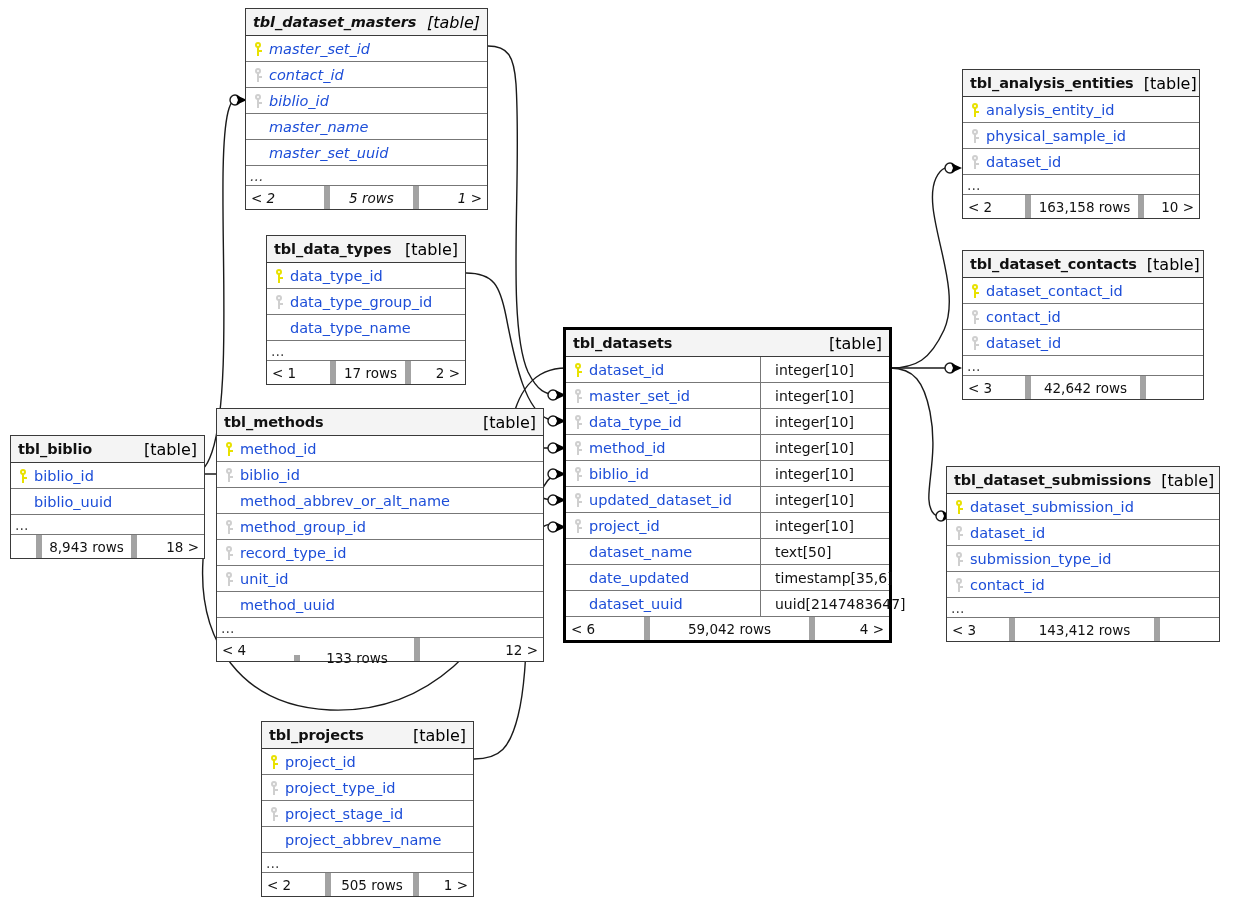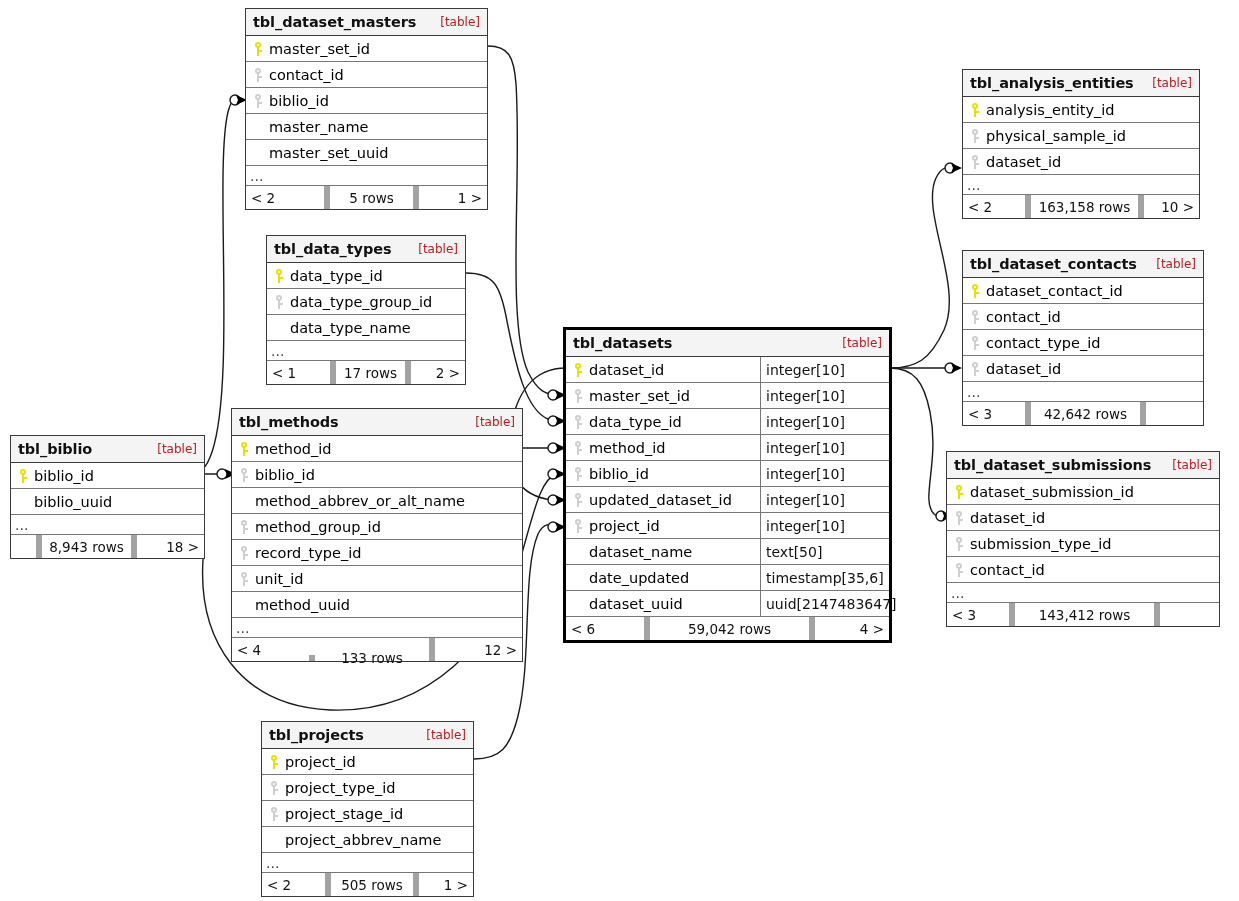--- a/index.html
+++ b/index.html
@@ -20,37 +20,37 @@
     border:1px solid #3a3a3a;box-sizing:border-box;
   }
   .tbl.focus{border:3px solid #000000;}
 
   .thead{
     display:flex;align-items:center;justify-content:space-between;
     background:#f4f4f4;border-bottom:1px solid #3a3a3a;
     padding:0 7px;height:27px;box-sizing:border-box;
   }
   .tname{font-weight:bold;font-size:14.5px;color:#111;letter-spacing:-0.1px;white-space:nowrap;}
-  .ttype{font-size:12px;color:#b91c1c;white-space:nowrap;padding-left:10px;}
+  .ttype{font-size:16px;color:#000000;white-space:nowrap;padding-left:10px;}
 
   .frow{
     display:flex;align-items:center;height:26px;box-sizing:border-box;
     border-bottom:1px solid #777;position:relative;
   }
   .frow:last-of-type{border-bottom:1px solid #777;}
   .fname{
     display:flex;align-items:center;flex:1 1 auto;min-width:0;
     height:100%;box-sizing:border-box;padding:0 4px;
   }
   .ftype{
     flex:0 0 auto;height:100%;display:flex;align-items:center;
-    box-sizing:border-box;padding:0 5px;border-left:1px solid #777;
+    box-sizing:border-box;padding:0 14px;border-left:1px solid #777;
     font-size:14px;color:#111;white-space:nowrap;
   }
-  .lbl{font-size:14.5px;color:#000000;white-space:nowrap;}
+  .lbl{font-size:14.5px;color:#1d4ed8;white-space:nowrap;}
 
   
   .key{flex:0 0 16px;width:16px;height:16px;margin-right:3px;position:relative;}
   .key.blank{visibility:hidden;}
   .key i{
     position:absolute;left:5px;top:1px;width:6px;height:6px;border-radius:50%;
     border:2px solid #cfcfcf;box-sizing:border-box;
   }
   .key b{position:absolute;left:7px;top:6px;width:2px;height:9px;background:#cfcfcf;}
   .key s{position:absolute;left:9px;top:9px;width:3px;height:2px;background:#cfcfcf;}
@@ -121,21 +121,21 @@
 
   <path d="M890,368 L952,368"></path>
   <circle cx="950" cy="368" r="5"></circle>
   <polygon points="962,368 951,363 953,368 951,373"></polygon>
 
   <path d="M890,368 C914,368 924,382 930,412 C940,462 920,500 934,514 C938,518 941,516 944,516"></path>
   <circle cx="941" cy="516" r="5"></circle>
   <polygon points="953,516 942,511 944,516 942,521"></polygon>
 </svg>
 
-<div class="tbl ctr" style="left:245px;top:8px;width:243px;">
+<div class="tbl ctr" style="left:245px;top:8px;width:243px;font-style:italic;">
   <div class="thead">
     <span class="tname">tbl_dataset_masters</span>
     <span class="ttype">[table]</span>
   </div>
   <div class="frow">
         <div class="fname">
           <span class="key pk">
             <i></i>
             <b></b>
             <s></s>
@@ -244,21 +244,21 @@
         </div>
       </div>
   <div class="dots">...</div>
   <div class="tfoot">
     <div class="fprev" style="width:25px;"></div>
     <div class="fmid" style="width:95px;">8,943 rows</div>
     <div class="fnext" style="flex:1;">18 &gt;</div>
   </div>
 </div>
 
-<div class="tbl" style="left:231px;top:408px;width:292px;">
+<div class="tbl" style="left:216px;top:408px;width:328px;">
   <div class="thead">
     <span class="tname">tbl_methods</span>
     <span class="ttype">[table]</span>
   </div>
   <div class="frow">
         <div class="fname">
           <span class="key pk">
             <i></i>
             <b></b>
             <s></s>
@@ -553,42 +553,32 @@
           <span class="lbl">contact_id</span>
         </div>
       </div>
   <div class="frow">
         <div class="fname">
           <span class="key">
             <i></i>
             <b></b>
             <s></s>
           </span>
-          <span class="lbl">contact_type_id</span>
-        </div>
-      </div>
-  <div class="frow">
-        <div class="fname">
-          <span class="key">
-            <i></i>
-            <b></b>
-            <s></s>
-          </span>
           <span class="lbl">dataset_id</span>
         </div>
       </div>
   <div class="dots">...</div>
   <div class="tfoot">
     <div class="fprev" style="width:62px;">&lt; 3</div>
     <div class="fmid" style="width:115px;">42,642 rows</div>
     <div class="fnext" style="flex:1;"></div>
   </div>
 </div>
 
-<div class="tbl ctr" style="left:946px;top:451px;width:274px;">
+<div class="tbl ctr" style="left:946px;top:466px;width:274px;">
   <div class="thead">
     <span class="tname">tbl_dataset_submissions</span>
     <span class="ttype">[table]</span>
   </div>
   <div class="frow">
         <div class="fname">
           <span class="key pk">
             <i></i>
             <b></b>
             <s></s>

